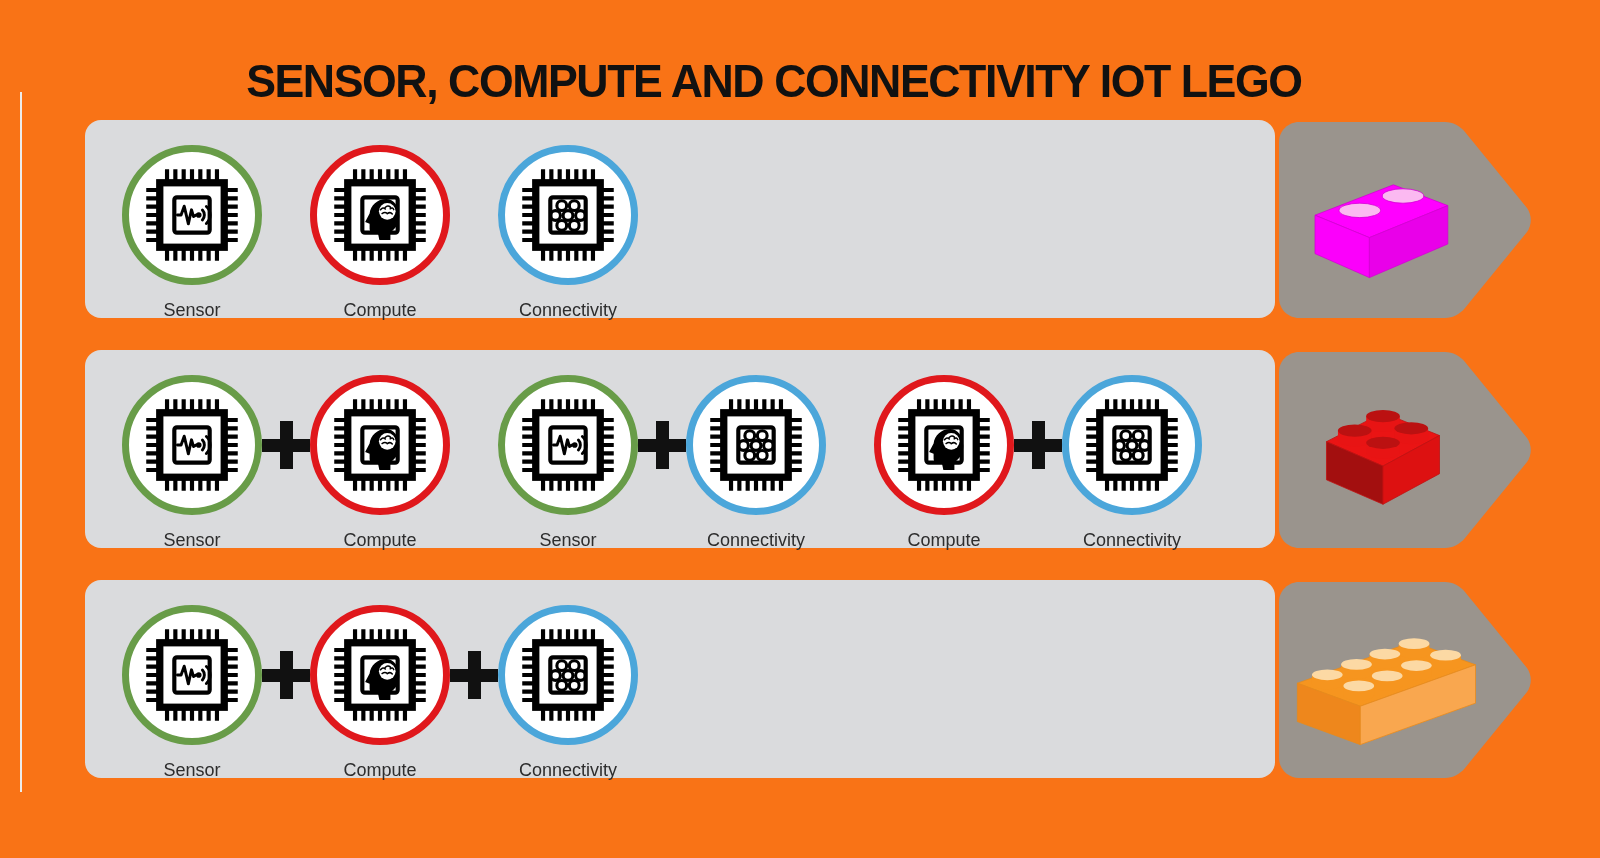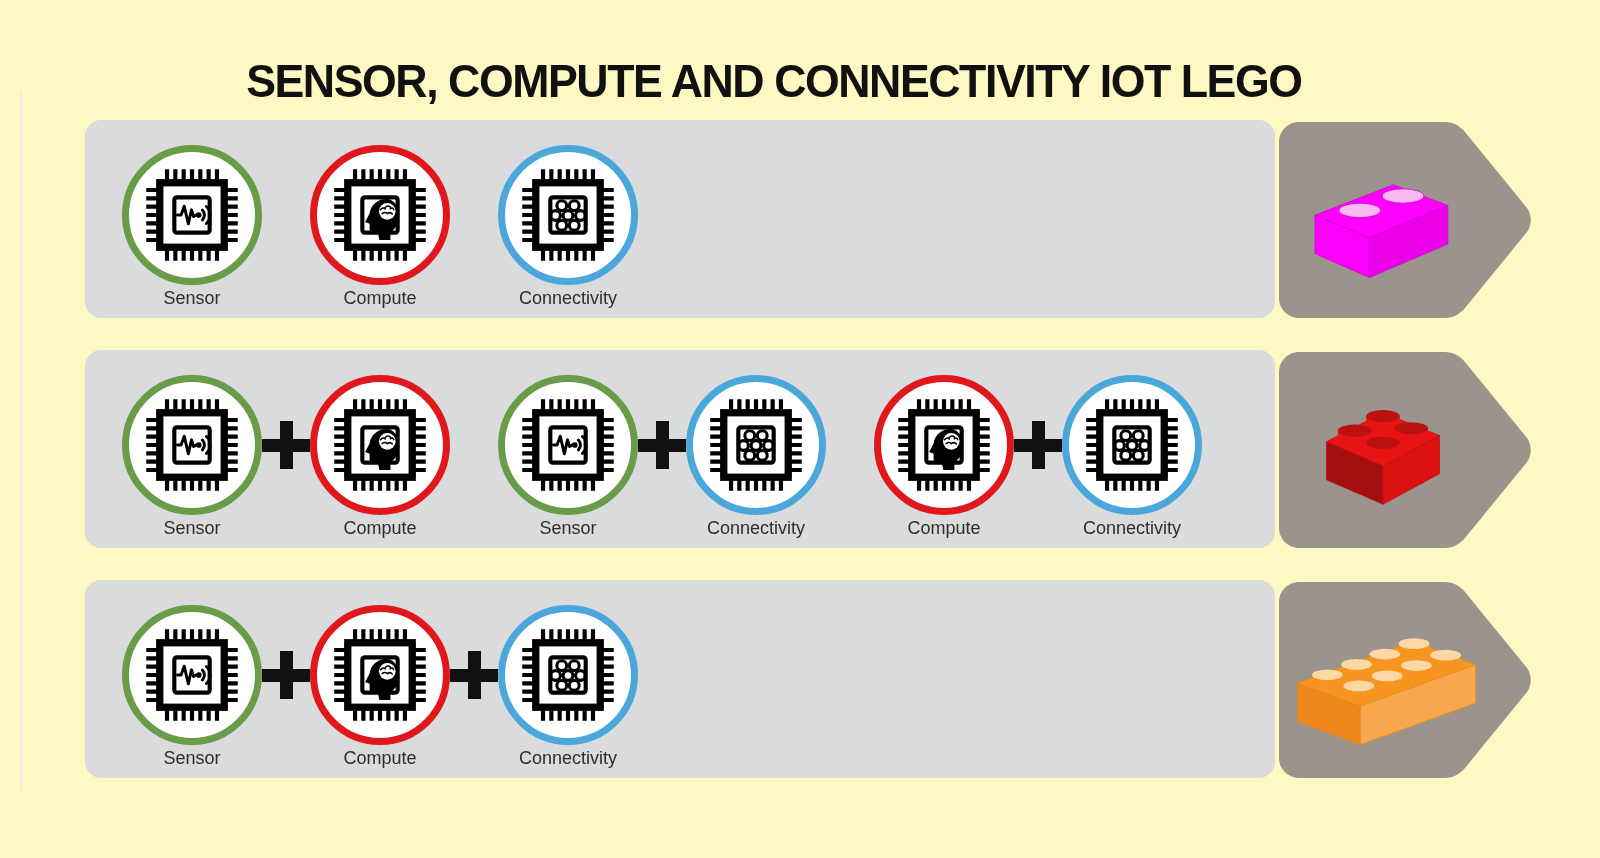--- a/index.html
+++ b/index.html
@@ -1,32 +1,32 @@
 <!DOCTYPE html>
 <html style="--row_bg: #dadbdd; --arrow_color: #9a948d; --plus_color: #111111; --label_color: #2d2d2d; --title_color: #111111;"><head>
 <meta charset="utf-8">
 <style>
   html,body{margin:0;padding:0;background:#ffffff;}
   .canvas{position:relative;width:1600px;height:858px;overflow:hidden;
-          font-family:"Liberation Sans",sans-serif;background:#fef9c3;}
+          font-family:"Liberation Sans",sans-serif;background:#f97316;}
   .vline{position:absolute;left:20px;top:92px;width:2px;height:700px;background:#ececec;}
   .title{position:absolute;top:22px;left:0;width:1600px;padding-right:55px;box-sizing:border-box;
          text-align:center;font-size:47px;font-weight:700;color:var(--title_color);
          letter-spacing:-1.5px;transform:scaleX(0.95);transform-origin:center;white-space:nowrap;}
   .row{position:absolute;left:0;width:1600px;height:200px;}
   .row-bg{position:absolute;left:85px;top:0;width:1190px;height:198px;border-radius:16px;
           background:var(--row_bg);}
   .row-content{position:absolute;left:0;top:0;width:1275px;height:198px;}
   .arrow-wrap{position:absolute;left:1277px;top:0;width:263px;height:200px;}
   .arrow-wrap svg{position:absolute;}
   .icon-block{position:absolute;top:25px;width:150px;display:flex;flex-direction:column;align-items:center;}
   .ring{box-sizing:border-box;width:140px;height:140px;border-radius:50%;border:7px solid #888;
         background:#fff;display:flex;align-items:center;justify-content:center;}
   .ring svg{width:104px;height:104px;}
-  .icon-label{margin-top:3px;font-size:18px;color:var(--label_color);}
+  .icon-label{margin-top:15px;font-size:18px;color:var(--label_color);}
   .plus{position:absolute;top:71px;width:48px;height:48px;}
   .plus::before{content:"";position:absolute;left:0;top:17.5px;width:48px;height:13px;background:var(--plus_color);}
   .plus::after{content:"";position:absolute;left:17.5px;top:0;width:13px;height:48px;background:var(--plus_color);}
   .brick{position:absolute;}
 </style>
 </head>
 <body>
 
 <svg width="0" height="0" style="position:absolute" aria-hidden="true">
   <defs>

